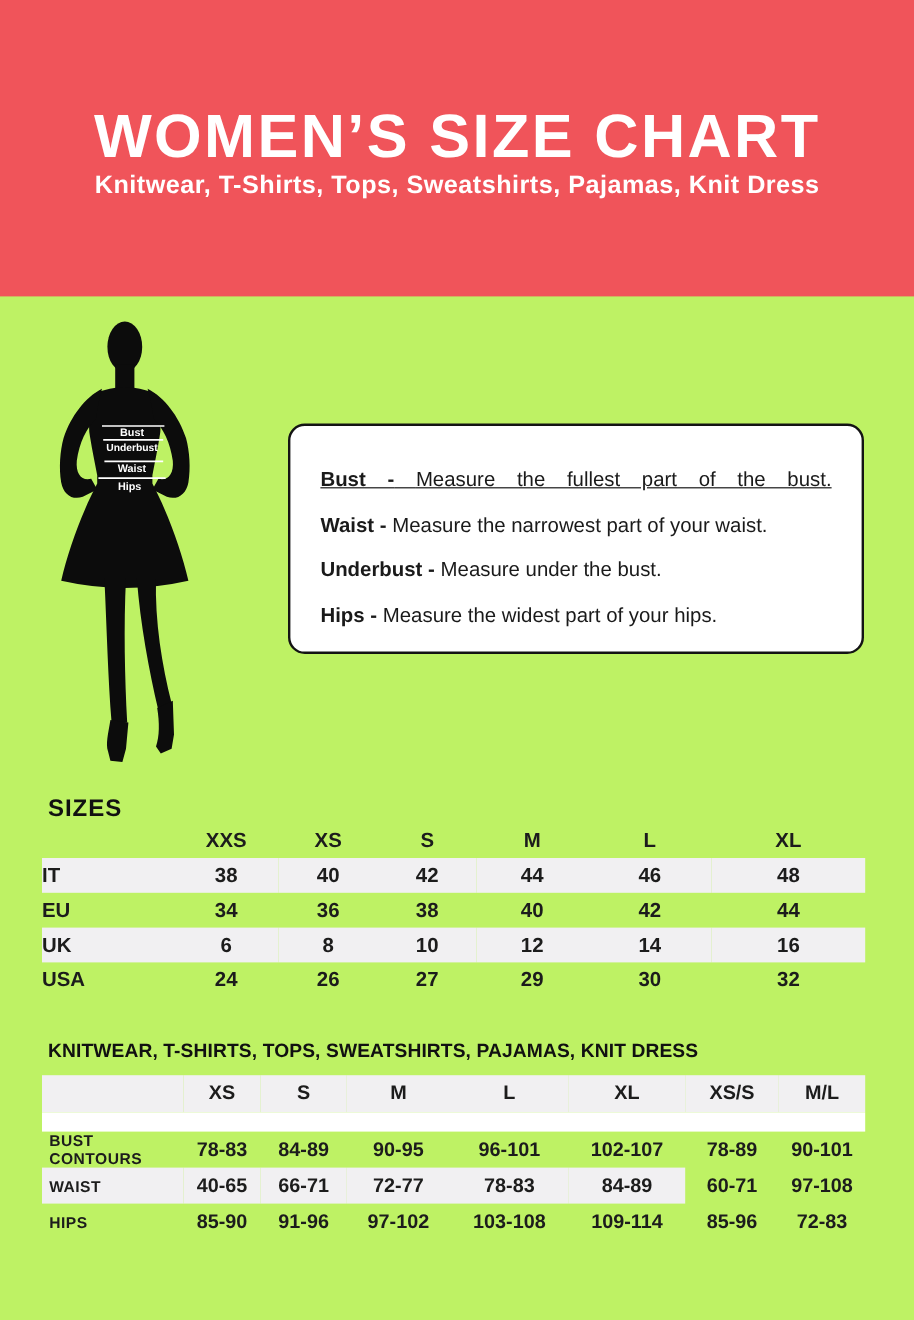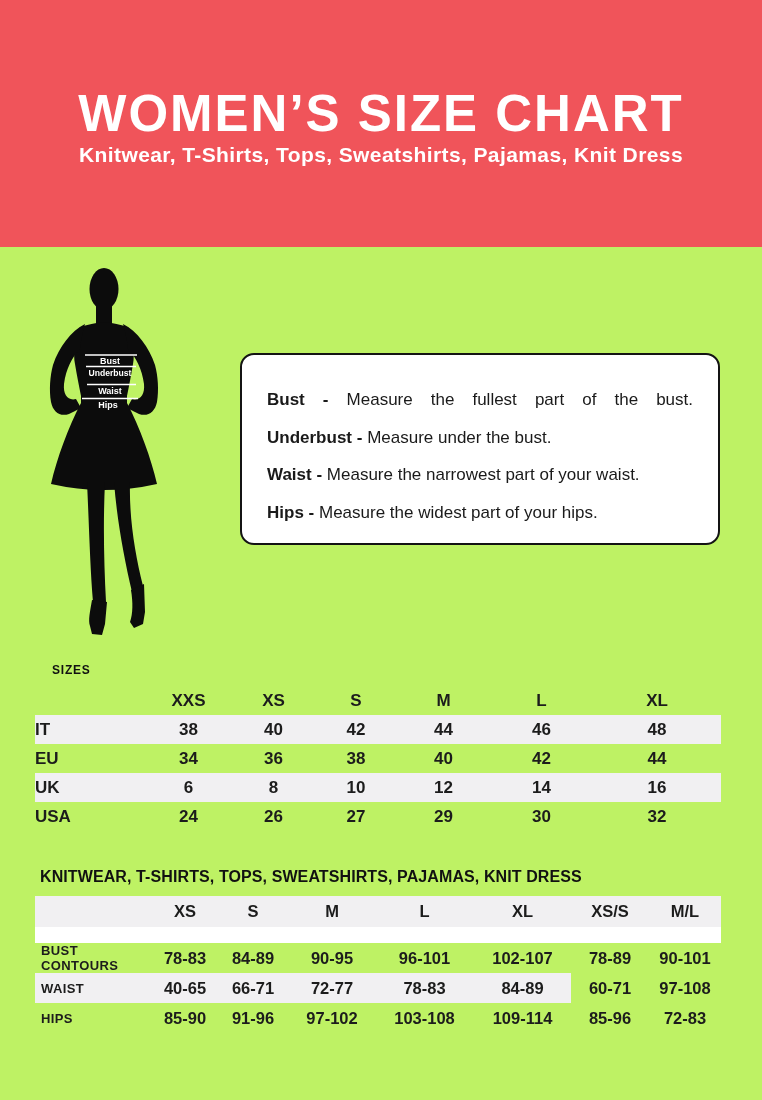--- a/index.html
+++ b/index.html
@@ -68,20 +68,21 @@
   }
   .guide-item {
     font-size: 17px;
     line-height: 37.5px;
     white-space: nowrap;
   }
   .guide-item.justify {
     white-space: normal;
     text-align: justify;
     text-align-last: justify;
+    text-decoration: underline;
   }
   .guide-item b { font-weight: 700; }
 
   
   .section-title {
     position: absolute;
     left: 40px;
     font-weight: 700;
     color: #111111;
   }
@@ -89,21 +90,21 @@
     position: absolute;
     border-collapse: collapse;
     table-layout: fixed;
     width: 686px;
     left: 35px;
   }
   td, th { padding: 0; font-weight: 700; color: #1c1c1c; }
   .shade { background: #f1f0f2; }
 
   
-  .sizes-title { top: 663px; font-size: 12px; letter-spacing: 0.8px; margin-left: 12px; }
+  .sizes-title { top: 663px; font-size: 20px; letter-spacing: 0.8px; }
   .sizes-table { top: 687px; }
   .sizes-table td { height: 29px; font-size: 17px; text-align: center; }
   .sizes-table td.rowlabel { text-align: left; padding-left: 0; }
   .sizes-table tr.head td { height: 28px; }
 
   
   .garment-title { top: 868px; font-size: 16px; letter-spacing: 0.1px; }
   .garment-table { top: 896px; }
   .garment-table td { height: 30px; font-size: 16.5px; text-align: center; }
   .garment-table tr.head td { height: 31px; }
@@ -184,26 +185,26 @@
       <text class="fig-label" x="78" y="146" font-size="9" text-anchor="middle">Hips</text>
     </svg>
   </div>
 
   <div class="guide-box">
     <div class="guide-item justify">
       <b>Bust -</b>
       <span>Measure the fullest part of the bust.</span>
     </div>
     <div class="guide-item">
+      <b>Waist -</b>
+      <span>Measure the narrowest part of your waist.</span>
+    </div>
+    <div class="guide-item">
       <b>Underbust -</b>
       <span>Measure under the bust.</span>
-    </div>
-    <div class="guide-item">
-      <b>Waist -</b>
-      <span>Measure the narrowest part of your waist.</span>
     </div>
     <div class="guide-item">
       <b>Hips -</b>
       <span>Measure the widest part of your hips.</span>
     </div>
   </div>
 
   <div class="section-title sizes-title">SIZES</div>
   <table class="sizes-table">
     <colgroup>

